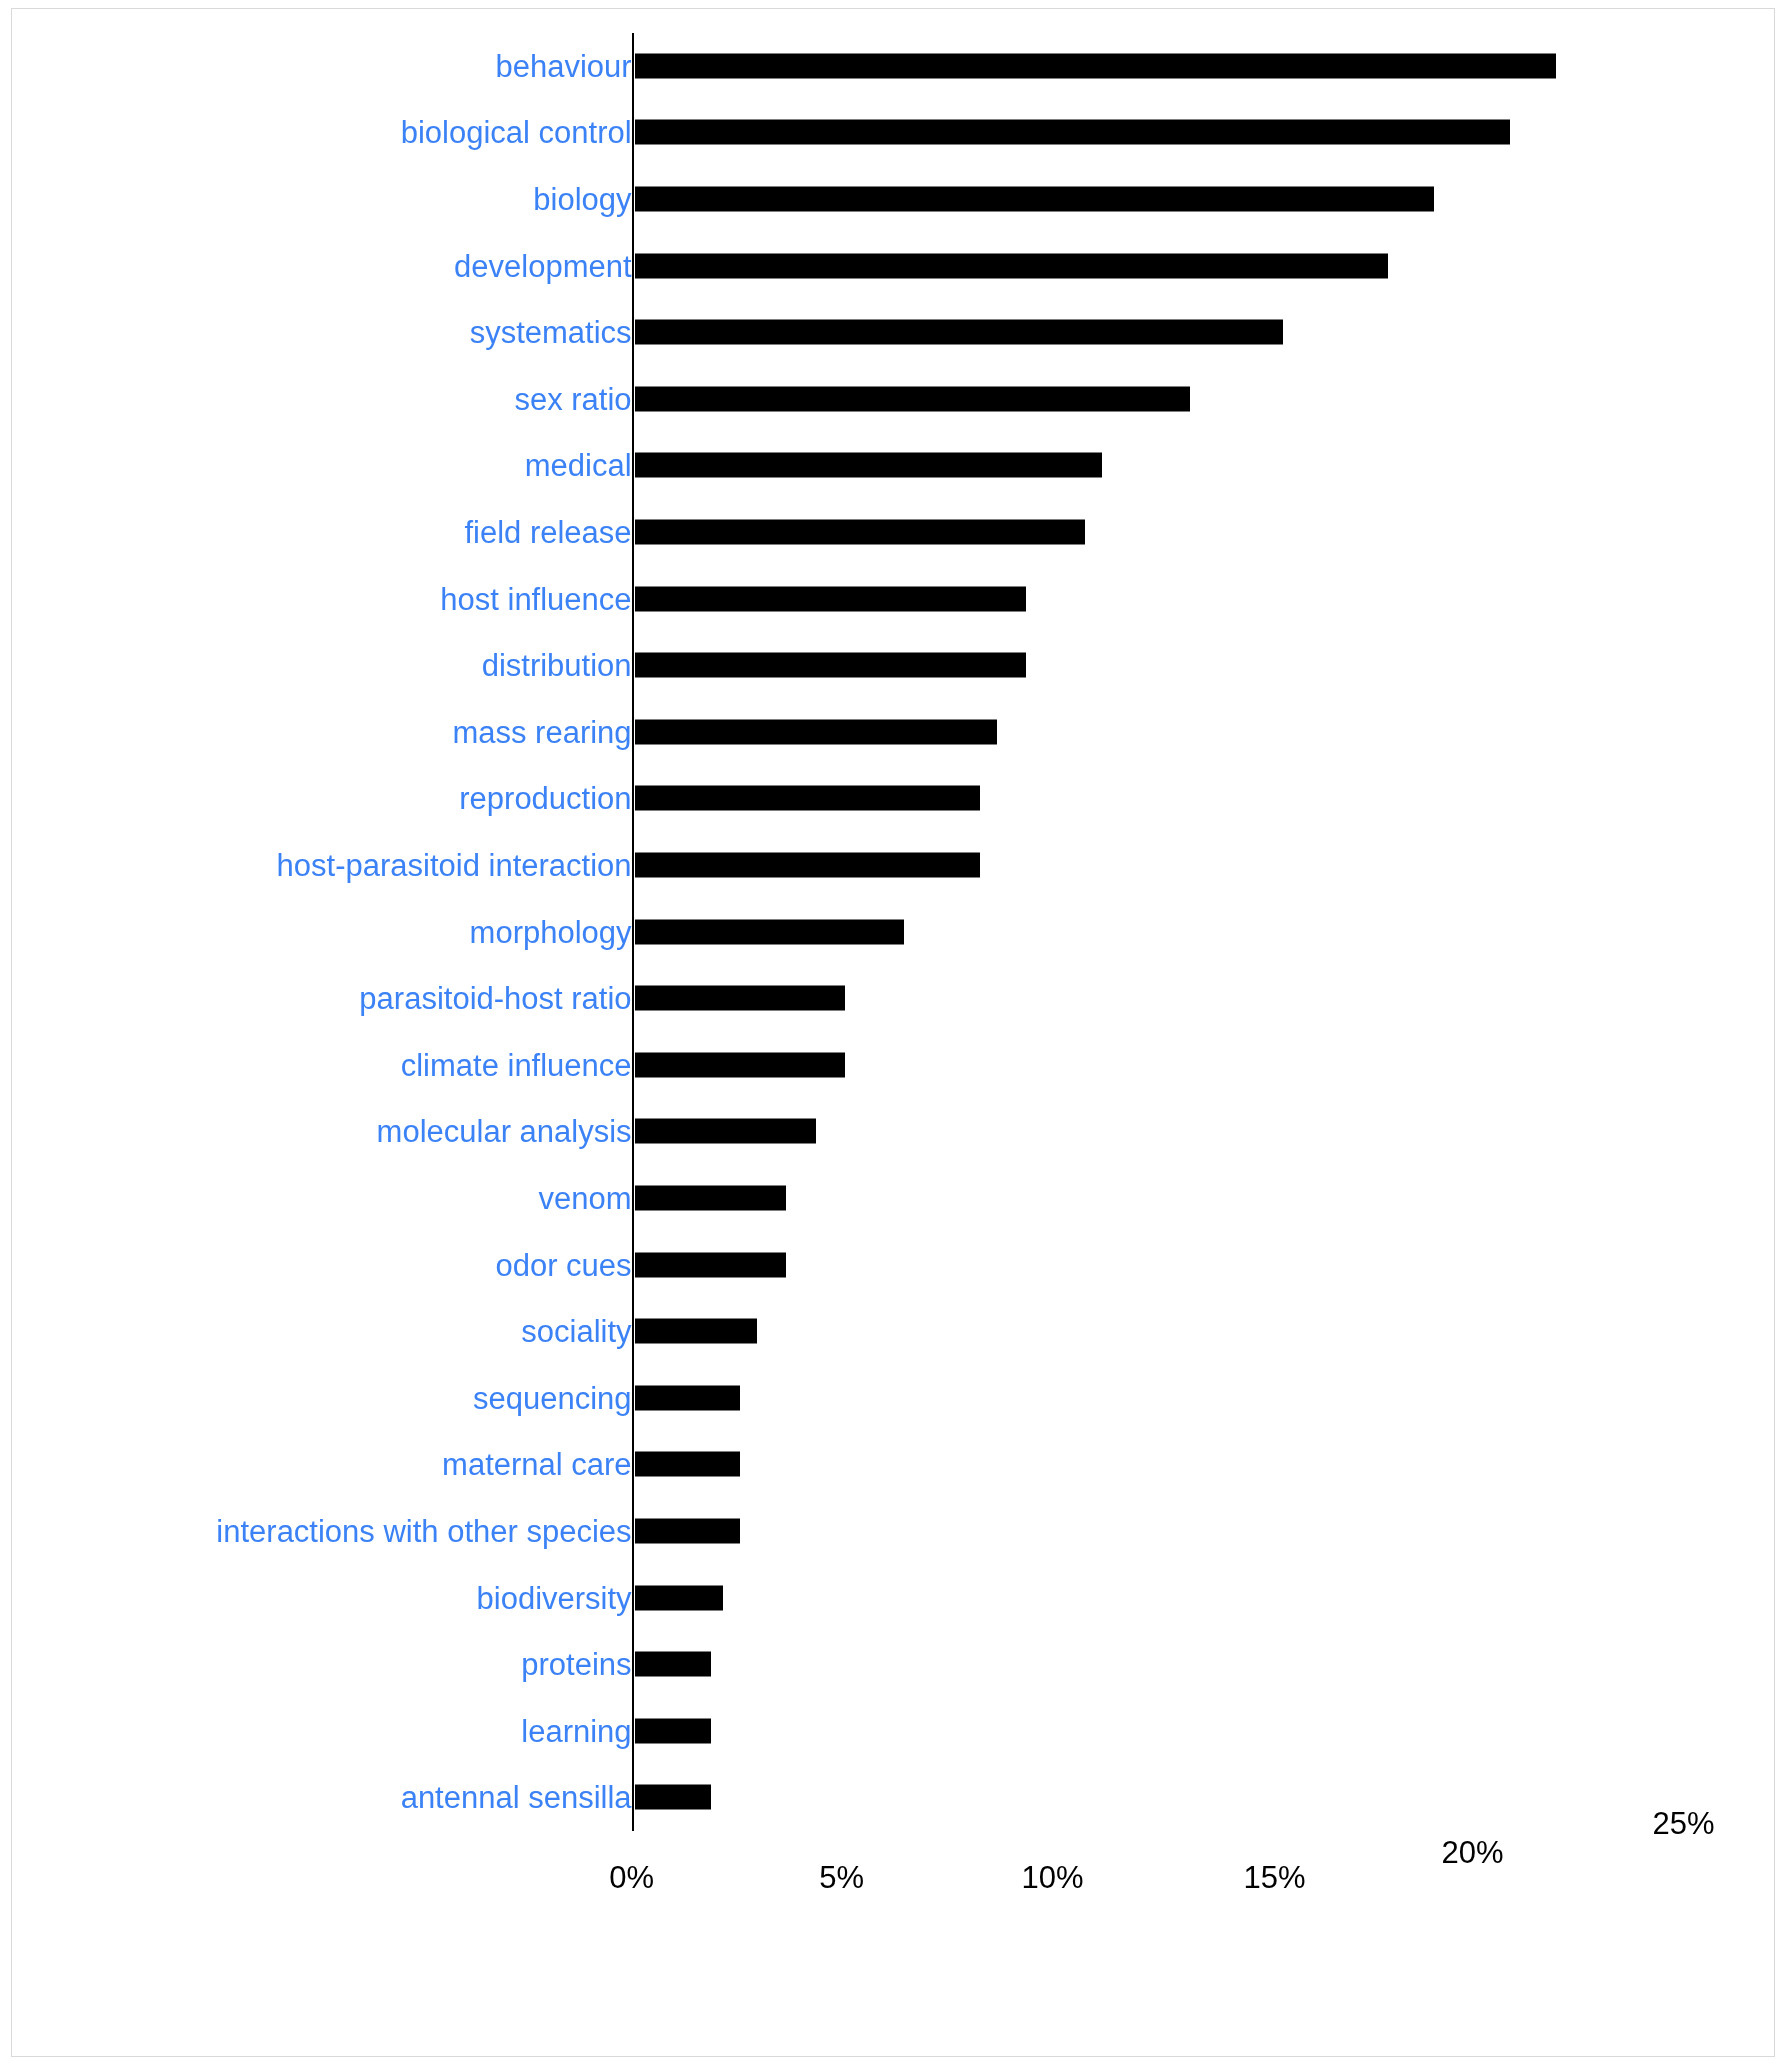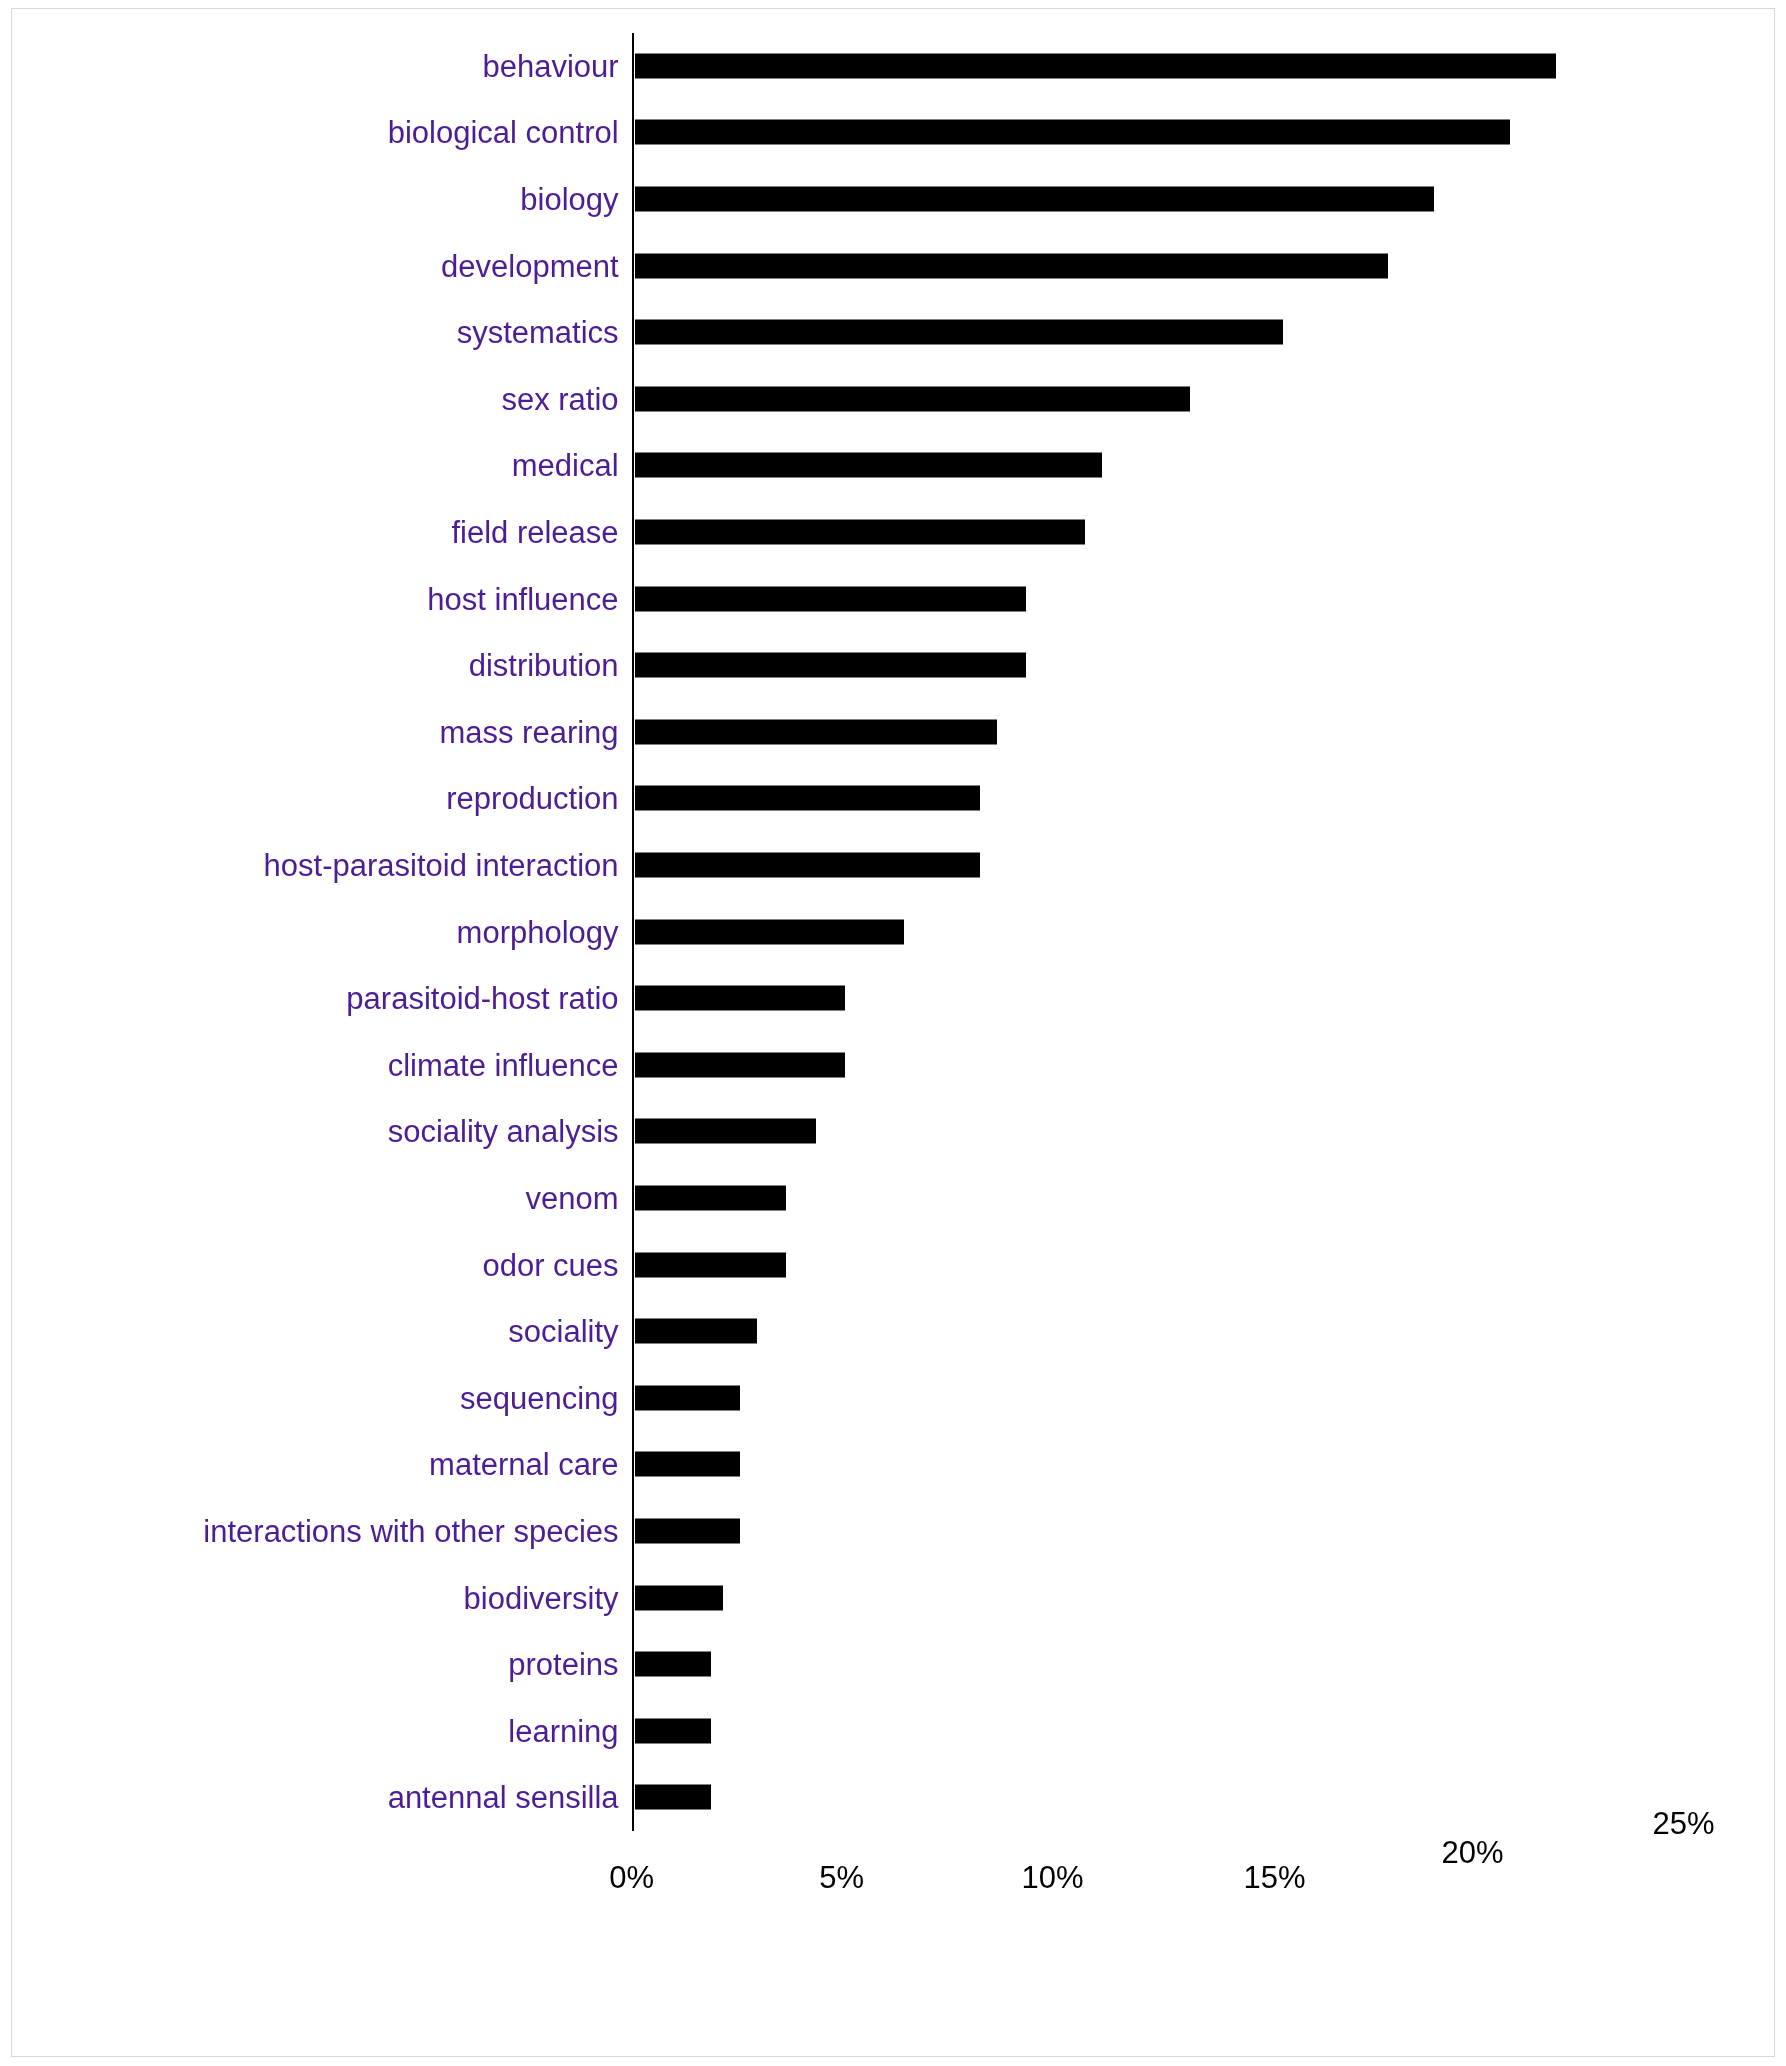--- a/index.html
+++ b/index.html
@@ -29,25 +29,24 @@
     top: 0;
     width: 100%;
     height: 100%;
   }
   
   .cat-label {
     position: absolute;
     right: 0;
     text-align: right;
     font-size: 31px;
-    color: #4c1d95;
+    color: #3b82f6;
     line-height: 1;
     white-space: nowrap;
     transform: translateY(-50%);
-    padding-right: 13px;
   }
   #labels-col {
     position: absolute;
     left: 0;
     top: 0;
     width: 620px;
     height: 100%;
   }
   
   #axis-line {
@@ -83,21 +82,21 @@
         <div class="cat-label" style="top: 456px;">medical</div>
         <div class="cat-label" style="top: 523px;">field release</div>
         <div class="cat-label" style="top: 590px;">host influence</div>
         <div class="cat-label" style="top: 656px;">distribution</div>
         <div class="cat-label" style="top: 723px;">mass rearing</div>
         <div class="cat-label" style="top: 789px;">reproduction</div>
         <div class="cat-label" style="top: 856px;">host-parasitoid interaction</div>
         <div class="cat-label" style="top: 923px;">morphology</div>
         <div class="cat-label" style="top: 989px;">parasitoid-host ratio</div>
         <div class="cat-label" style="top: 1056px;">climate influence</div>
-        <div class="cat-label" style="top: 1122px;">sociality analysis</div>
+        <div class="cat-label" style="top: 1122px;">molecular analysis</div>
         <div class="cat-label" style="top: 1189px;">venom</div>
         <div class="cat-label" style="top: 1256px;">odor cues</div>
         <div class="cat-label" style="top: 1322px;">sociality</div>
         <div class="cat-label" style="top: 1389px; margin-left: 8px;">sequencing</div>
         <div class="cat-label" style="top: 1455px;">maternal care</div>
         <div class="cat-label" style="top: 1522px;">interactions with other species</div>
         <div class="cat-label" style="top: 1589px;">biodiversity</div>
         <div class="cat-label" style="top: 1655px;">proteins</div>
         <div class="cat-label" style="top: 1722px;">learning</div>
         <div class="cat-label" style="top: 1788px;">antennal sensilla</div>

